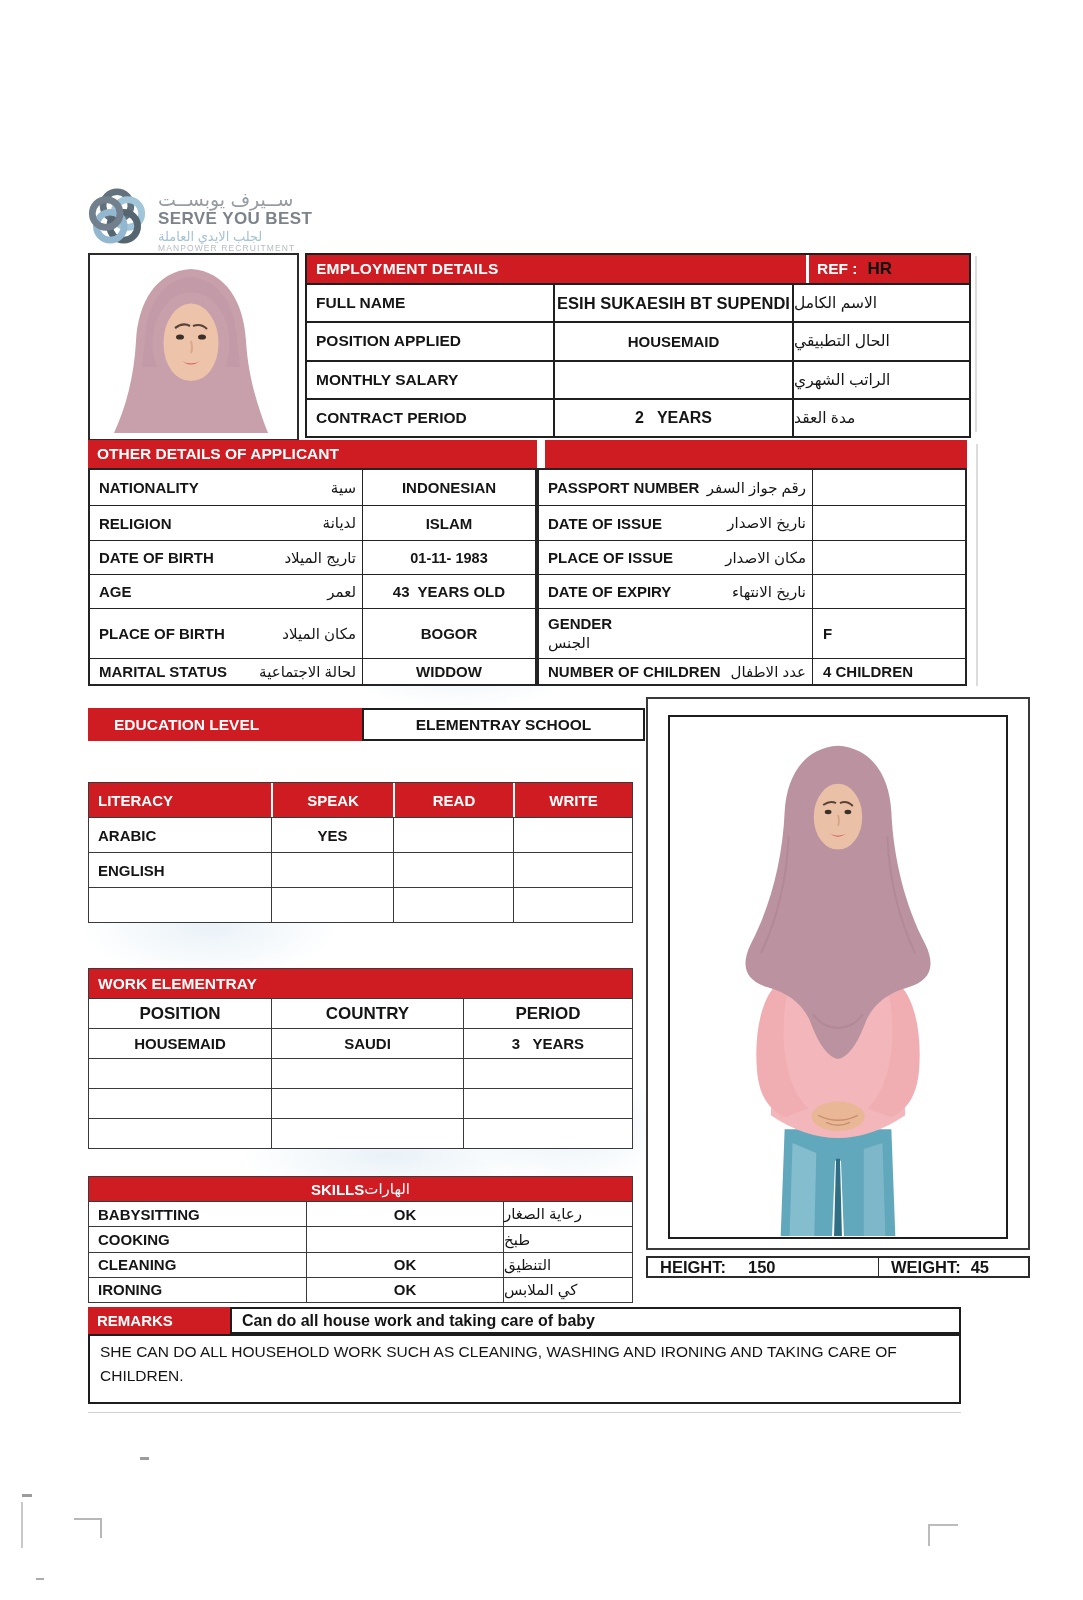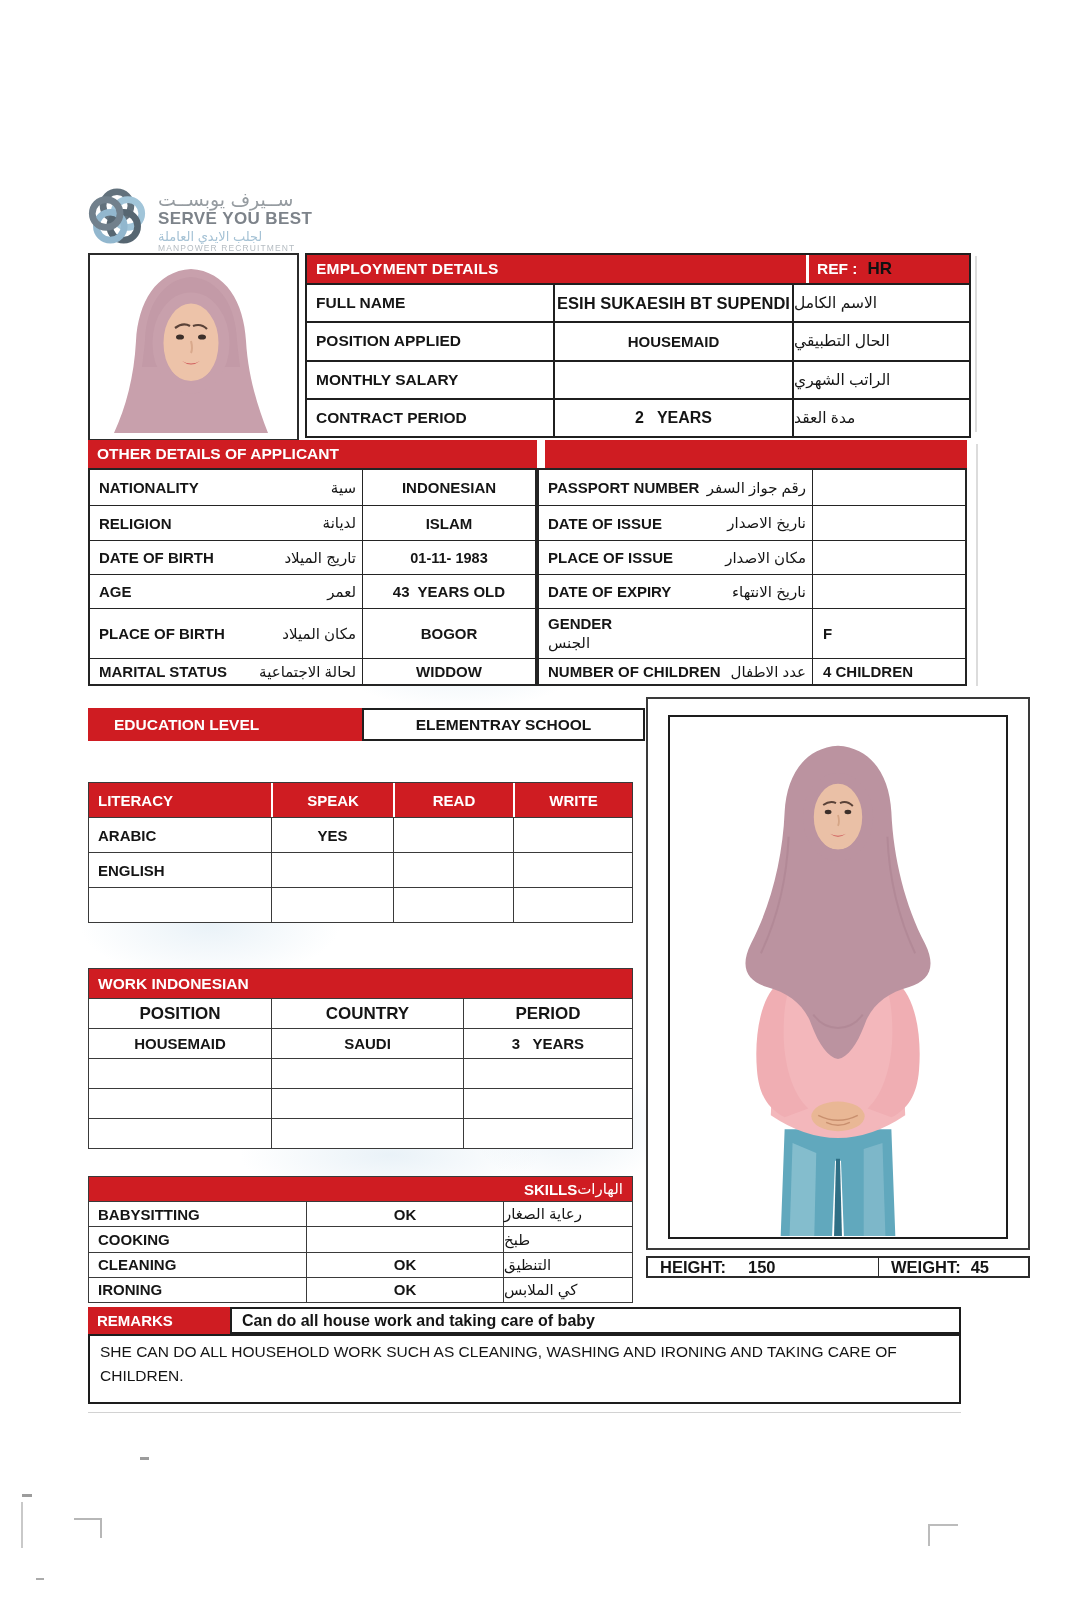--- a/index.html
+++ b/index.html
@@ -77,21 +77,21 @@
 
   .wrk{left:88px;top:968px;width:545px;height:181px;}
   .wrk .bar{height:27px;display:flex;align-items:center;padding-left:9px;font-size:15.5px;font-weight:700;border-top:none;}
   .wrk .hd .tc{font-weight:700;justify-content:center;font-size:17px;}
   .wrk .trow{flex:1;}
   .wc1{width:182px;}
   .wc2{width:192px;}
   .wc3{flex:1;}
 
   .skl{left:88px;top:1176px;width:545px;height:127px;}
-  .skl .bar{height:25px;display:flex;align-items:center;justify-content:flex-end;padding:0 9px;font-size:15px;font-weight:700;border-top:none;}
+  .skl .bar{height:25px;display:flex;align-items:center;justify-content:center;padding:0 9px;font-size:15px;font-weight:700;border-top:none;}
   .skl .bar .ar{font-weight:400;direction:rtl;}
   .skl .trow{flex:1;}
   .sc1{width:217px;}
   .sc2{width:197px;}
   .sc3{flex:1;justify-content:flex-end;padding-right:9px;direction:rtl;}
 
   
   .bigbox{left:646px;top:697px;width:384px;height:553px;border:2px solid #3a3a3a;background:#fff;box-sizing:border-box;}
   .bigphoto{position:absolute;left:20px;top:16px;width:340px;height:524px;border:2px solid #1d1d1d;background:#fff;overflow:hidden;box-sizing:border-box;}
   .hw{left:646px;top:1256px;width:384px;height:22px;border:2px solid #2b2b2b;box-sizing:border-box;background:#fff;display:flex;}
@@ -303,21 +303,21 @@
     </div>
     <div class="trow">
       <div class="tc padl c-lang"></div>
       <div class="tc center c-sp"></div>
       <div class="tc center c-rd"></div>
       <div class="tc center c-wr"></div>
     </div>
   </div>
 
   <div class="abs tbl wrk">
-    <div class="trow bar red">WORK INDONESIAN</div>
+    <div class="trow bar red">WORK ELEMENTRAY</div>
     <div class="trow hd" style="height:30px;">
       <div class="tc wc1">POSITION</div>
       <div class="tc wc2">COUNTRY</div>
       <div class="tc wc3">PERIOD</div>
     </div>
     <div class="trow">
       <div class="tc center b wc1">HOUSEMAID</div>
       <div class="tc center b wc2">SAUDI</div>
       <div class="tc center b wc3" style="white-space:pre;">3   YEARS</div>
     </div>

